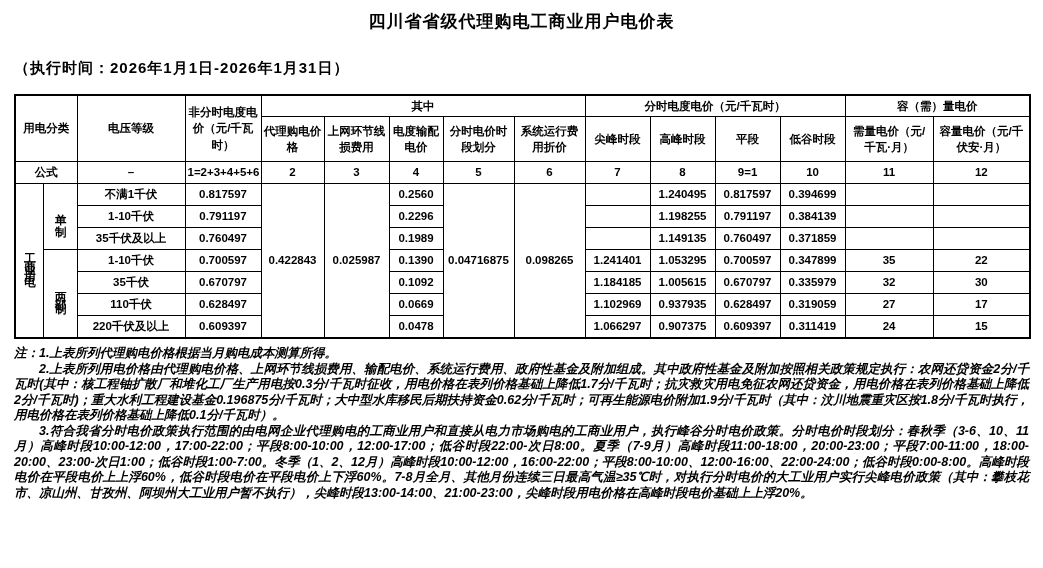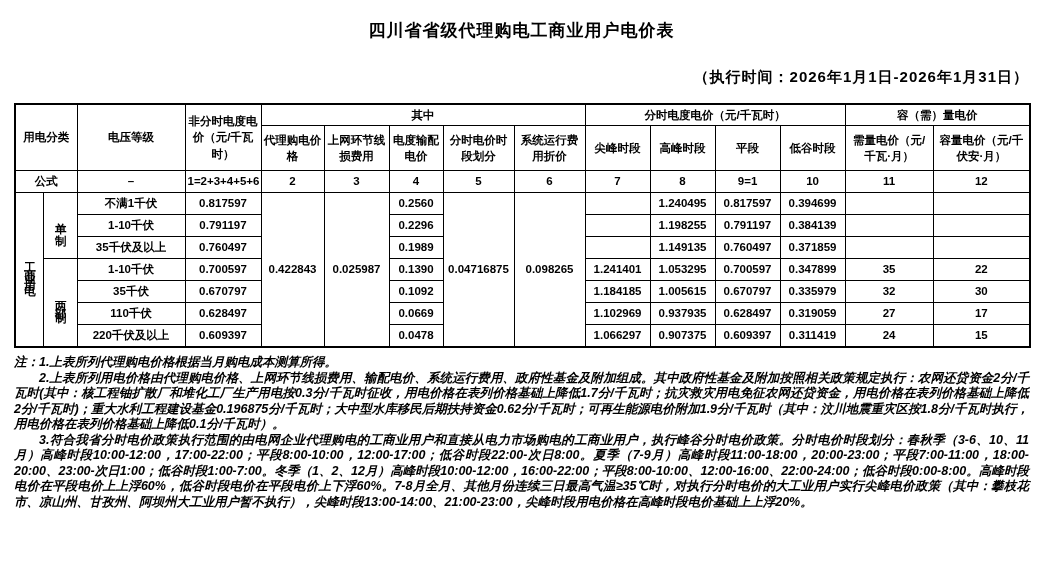--- a/index.html
+++ b/index.html
@@ -3,30 +3,30 @@
 <meta charset="utf-8">
 <style>
   html, body {
     margin: 0; padding: 0;
     width: 1043px; height: 568px;
     background: #ffffff;
     font-family: "Liberation Sans", sans-serif;
     color: #000;
     overflow: hidden;
   }
-  .page { width: 1015px; margin: 0 auto; padding-top: 15px; }
+  .page { width: 1015px; margin: 0 auto; padding-top: 6px; }
   .title {
     text-align: center;
     font-size: 17px;
     font-weight: bold;
     margin: 4px 0 0 0;
     letter-spacing: 1px;
   }
   .subtitle {
-    text-align: right;
+    text-align: left;
     font-size: 15px;
     font-weight: bold;
     margin: 26px 0 0 0;
     letter-spacing: 1px;
   }
   table.price {
     border-collapse: collapse;
     table-layout: fixed;
     width: 1015px;
     margin-top: 16px;

